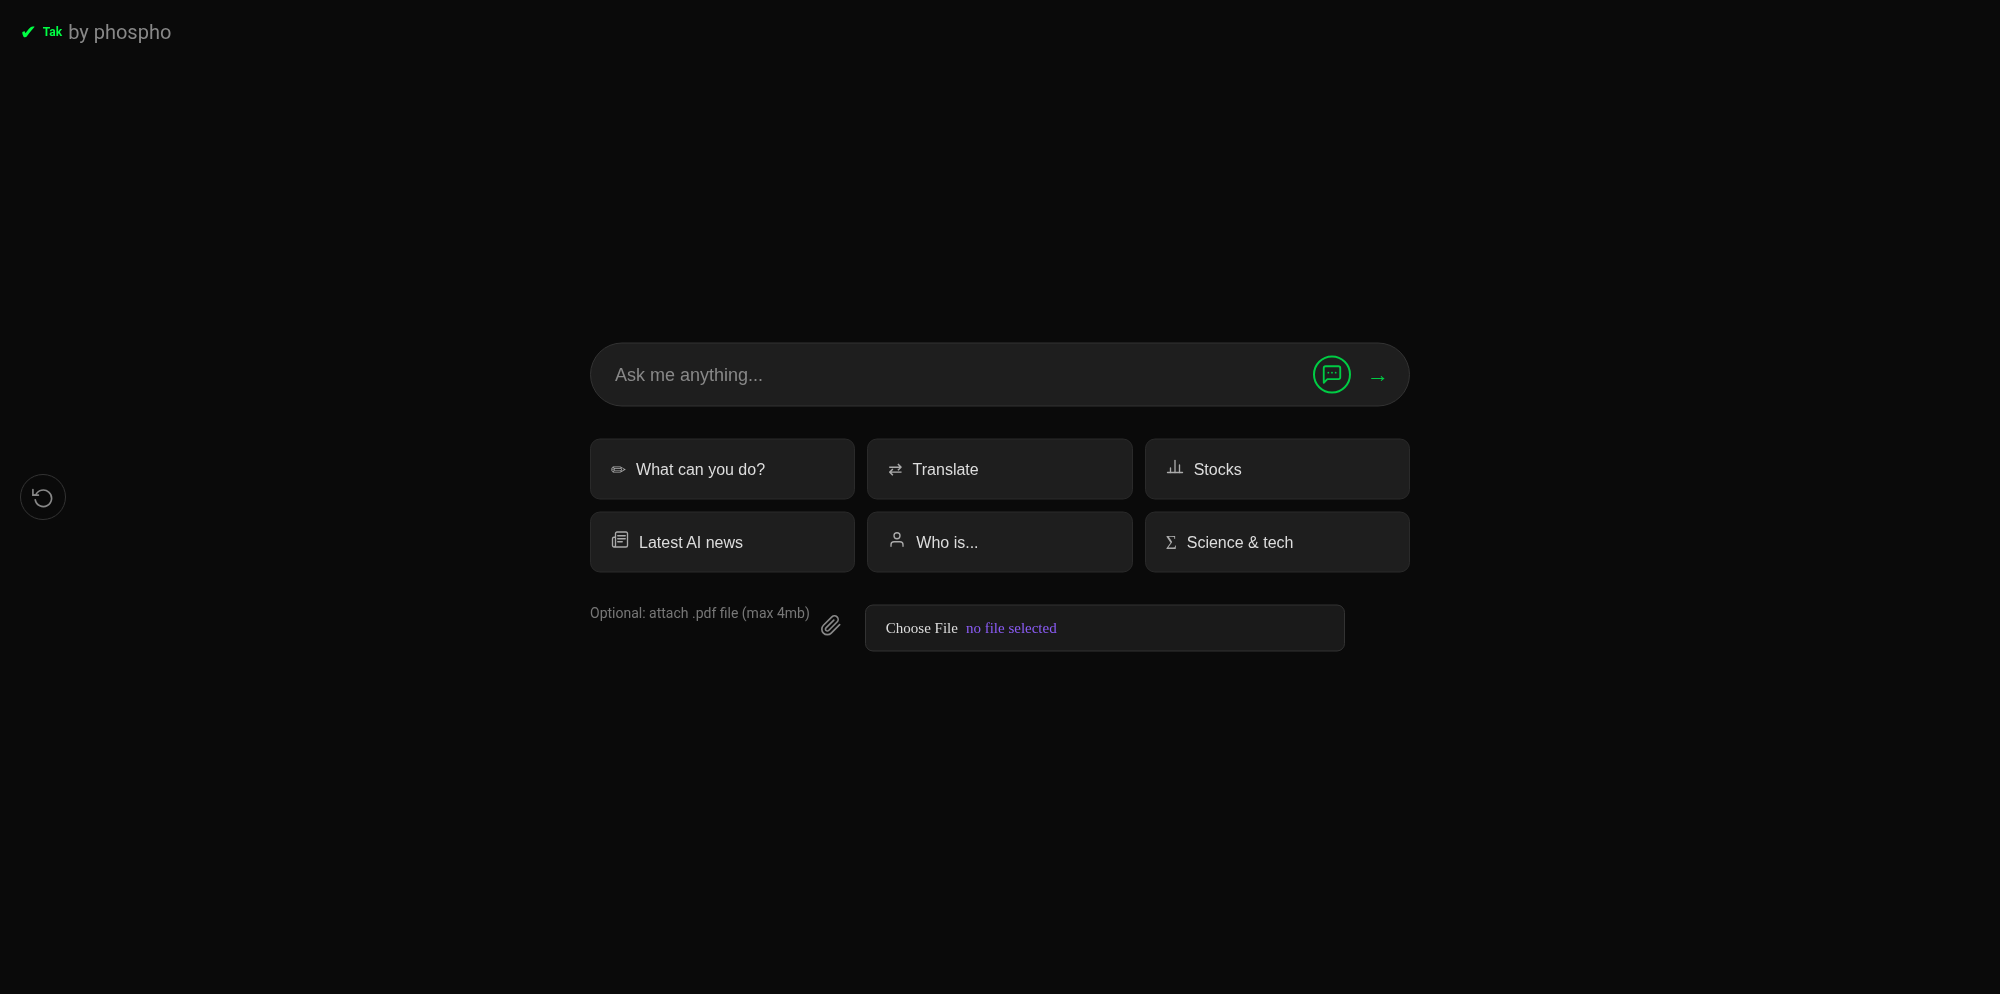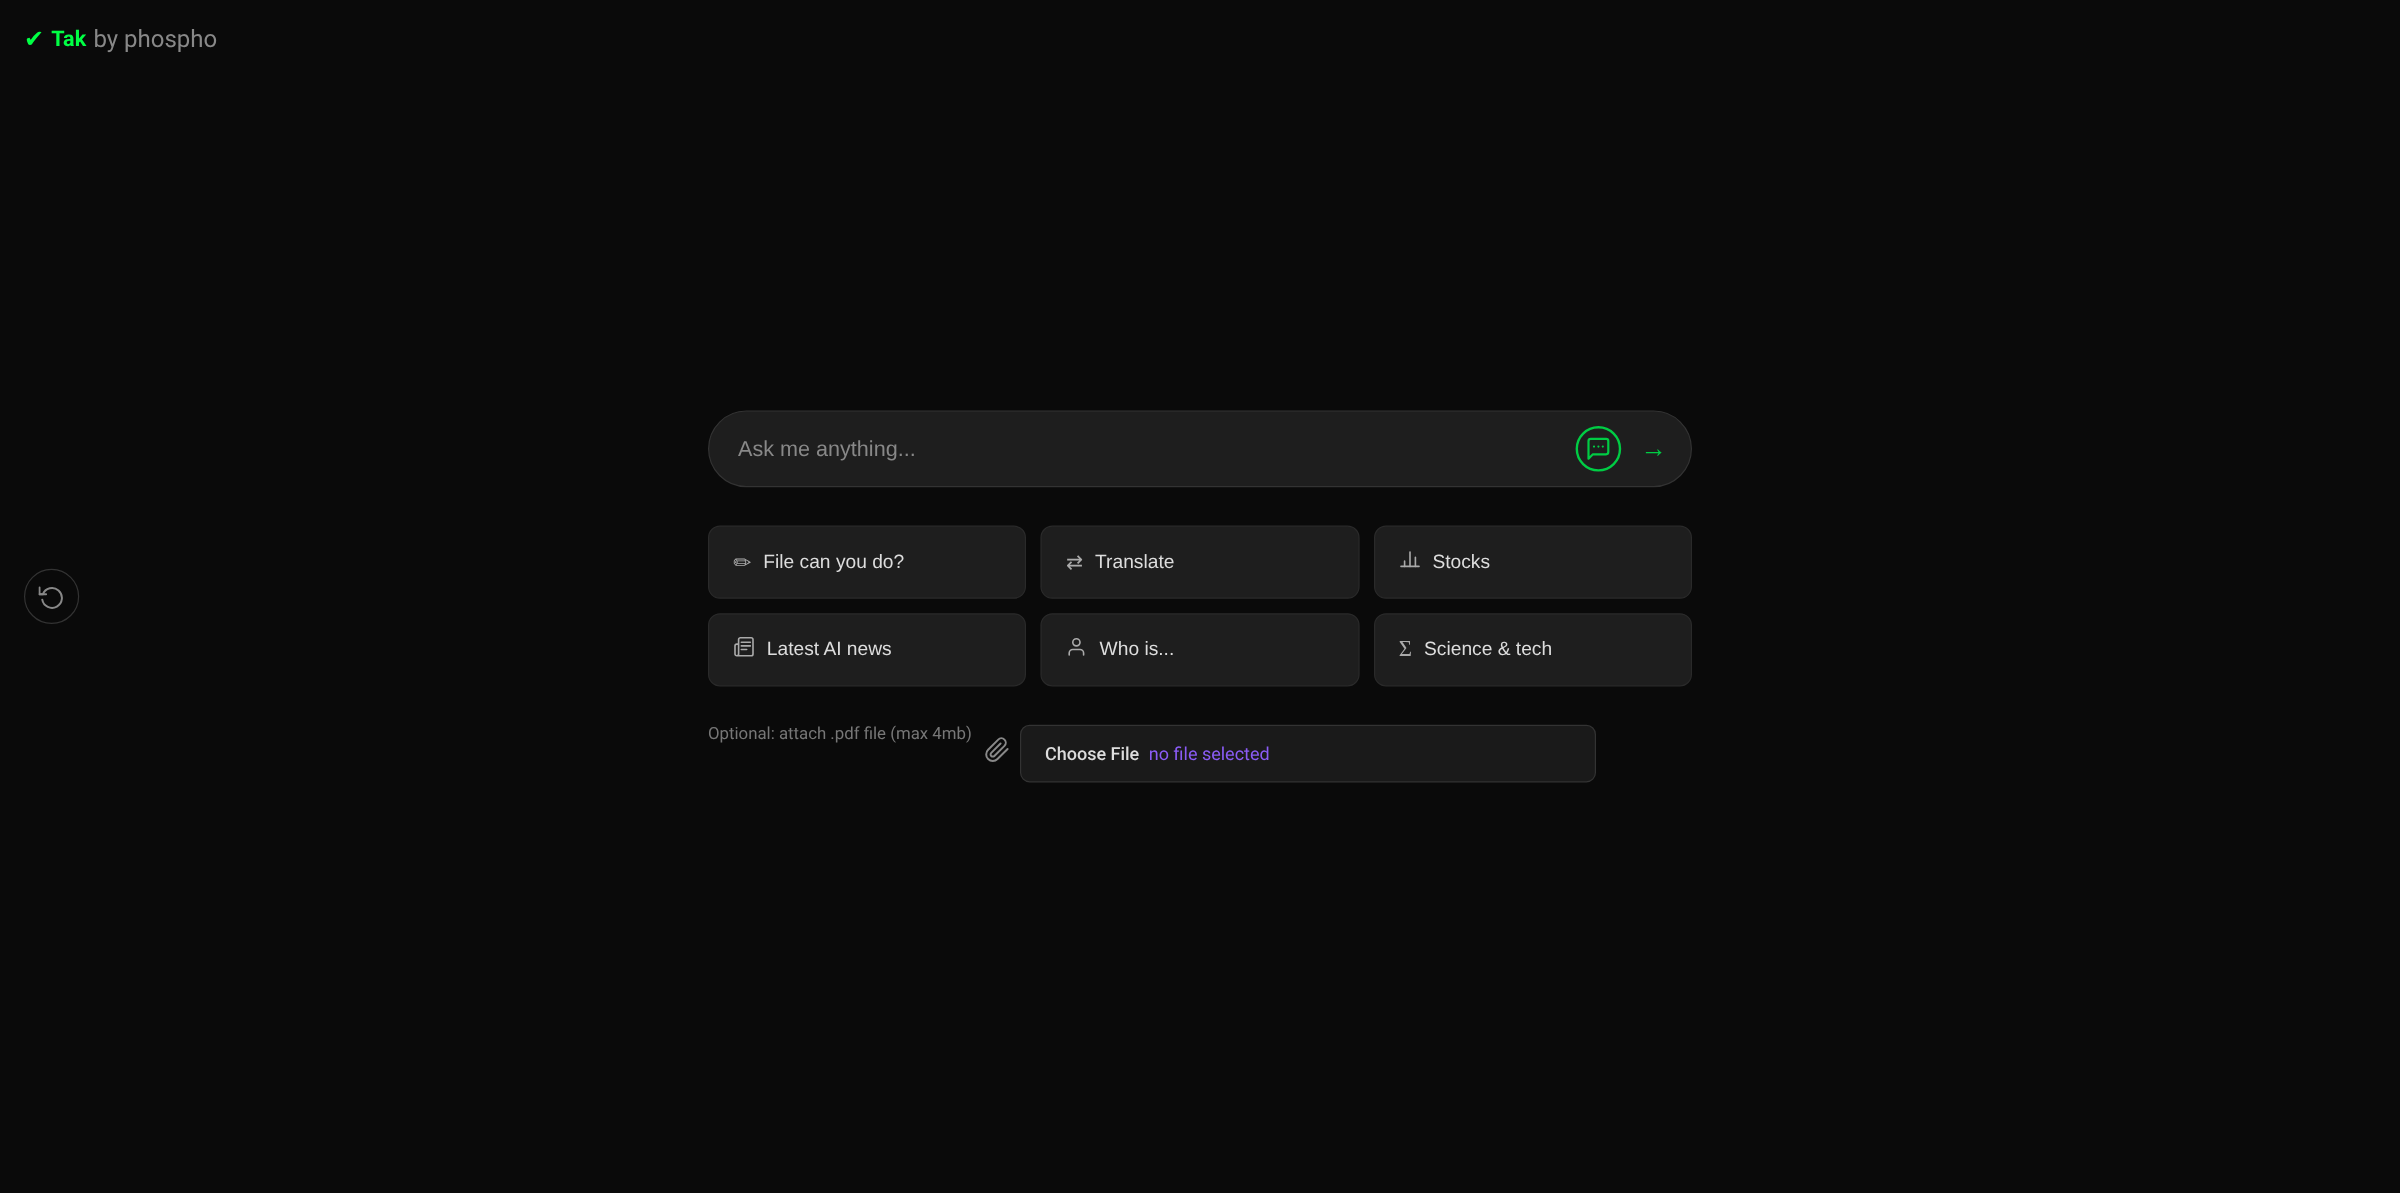--- a/index.html
+++ b/index.html
@@ -29,21 +29,21 @@
     }
 
     .logo-icon {
       color: #00ff44;
       font-size: 20px;
     }
 
     .logo-tak {
       color: #00ff44;
       font-weight: 700;
-      font-size: 18px;
+      font-size: 12px;
     }
 
     .logo-by {
       color: #888888;
       font-size: 20px;
     }
 
     
     .history-button {
       position: absolute;
@@ -165,21 +165,22 @@
     }
 
     .file-attach-label {
       color: #777777;
       font-size: 14px;
     }
 
     .file-attach-row {
       display: flex;
       align-items: center;
-      gap: 8px;
+      gap: 23px;
+      font-family: Liberation Serif, serif;
     }
 
     .paperclip-icon {
       color: #888888;
       font-size: 22px;
     }
 
     .file-input-box {
       background-color: #1a1a1a;
       border: 1px solid #333333;
@@ -239,21 +240,21 @@
     </div>
     <button class="search-submit">
       <span>→</span>
     </button>
   </div>
 
   <div class="quick-actions">
 
     <button class="action-btn">
       <span class="btn-icon">✏</span>
-      <span>File can you do?</span>
+      <span>What can you do?</span>
     </button>
 
     <button class="action-btn">
       <span class="btn-icon" style="font-size:17px;">⇄</span>
       <span>Translate</span>
     </button>
 
     <button class="action-btn">
       <span class="btn-icon">
         <svg width="18" height="18" viewBox="0 0 24 24" fill="none" stroke="#aaaaaa" stroke-width="1.8" stroke-linecap="round" stroke-linejoin="round">

